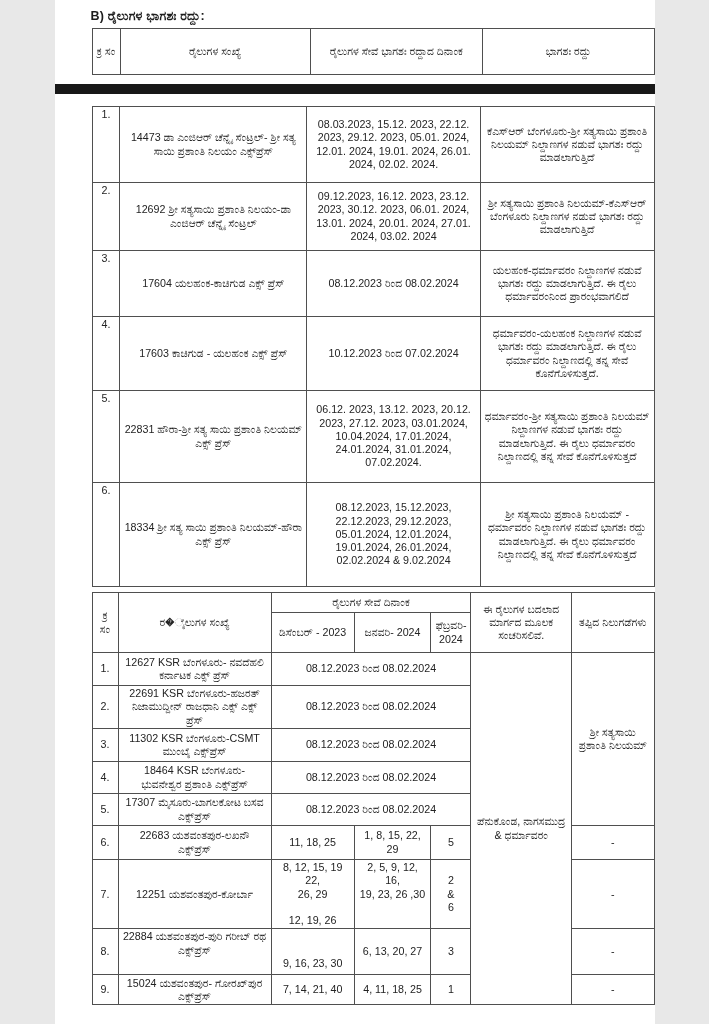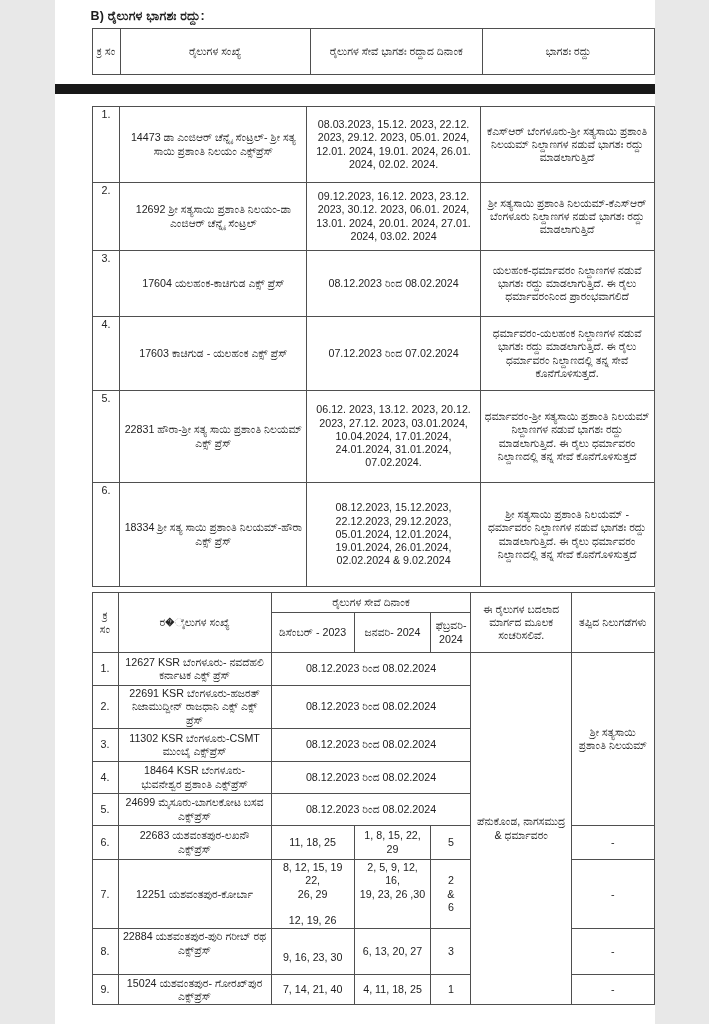--- a/index.html
+++ b/index.html
@@ -18,21 +18,21 @@
     text-align:center; vertical-align:middle; padding:1px 4px;
     font-weight:normal; color:#232323; white-space:pre-line;
     overflow:hidden;
   }
   .tbl-b-header { margin-top:4px; }
   .black-bar { width:709px; height:10px; background:#181818; margin-top:9px; }
   .tbl-b-body { margin-top:12px; }
   .c-title { padding-top:9px; }
   .tbl-c { margin-top:5px; }
   .valign-top { vertical-align:top; }
-  .valign-bottom { vertical-align:bottom; padding-bottom:10px; }
+  .valign-bottom { vertical-align:bottom; padding-bottom:4px; }
 </style>
 </head>
 <body>
 
 <div class="page">
 
   <div class="section-title">B) ರೈಲುಗಳ ಭಾಗಶಃ ರದ್ದು:</div>
 
   <table class="tbl-b-header">
     <colgroup>
@@ -75,21 +75,21 @@
     </tr>
     <tr style="height:66px">
       <td class="valign-top">3.</td>
       <td>17604 ಯಲಹಂಕ-ಕಾಚಿಗುಡ ಎಕ್ಸ್ ಪ್ರೆಸ್</td>
       <td>08.12.2023 ರಿಂದ 08.02.2024</td>
       <td>ಯಲಹಂಕ-ಧರ್ಮಾವರಂ ನಿಲ್ದಾಣಗಳ ನಡುವೆ ಭಾಗಶಃ ರದ್ದು ಮಾಡಲಾಗುತ್ತಿದೆ. ಈ ರೈಲು ಧರ್ಮಾವರಂನಿಂದ ಪ್ರಾರಂಭವಾಗಲಿದೆ</td>
     </tr>
     <tr style="height:74px">
       <td class="valign-top">4.</td>
       <td>17603 ಕಾಚಿಗುಡ - ಯಲಹಂಕ ಎಕ್ಸ್ ಪ್ರೆಸ್</td>
-      <td>07.12.2023 ರಿಂದ 07.02.2024</td>
+      <td>10.12.2023 ರಿಂದ 07.02.2024</td>
       <td>ಧರ್ಮಾವರಂ-ಯಲಹಂಕ ನಿಲ್ದಾಣಗಳ ನಡುವೆ ಭಾಗಶಃ ರದ್ದು ಮಾಡಲಾಗುತ್ತಿದೆ. ಈ ರೈಲು ಧರ್ಮಾವರಂ ನಿಲ್ದಾಣದಲ್ಲಿ ತನ್ನ ಸೇವೆ ಕೊನೆಗೊಳಿಸುತ್ತದೆ.</td>
     </tr>
     <tr style="height:92px">
       <td class="valign-top">5.</td>
       <td>22831 ಹೌರಾ-ಶ್ರೀ ಸತ್ಯ ಸಾಯಿ ಪ್ರಶಾಂತಿ ನಿಲಯಮ್ ಎಕ್ಸ್ ಪ್ರೆಸ್</td>
       <td>06.12. 2023, 13.12. 2023, 20.12. 2023, 27.12. 2023, 03.01.2024, 10.04.2024, 17.01.2024, 24.01.2024, 31.01.2024, 07.02.2024.</td>
       <td>ಧರ್ಮಾವರಂ-ಶ್ರೀ ಸತ್ಯಸಾಯಿ ಪ್ರಶಾಂತಿ ನಿಲಯಮ್ ನಿಲ್ದಾಣಗಳ ನಡುವೆ ಭಾಗಶಃ ರದ್ದು ಮಾಡಲಾಗುತ್ತಿದೆ. ಈ ರೈಲು ಧರ್ಮಾವರಂ ನಿಲ್ದಾಣದಲ್ಲಿ ತನ್ನ ಸೇವೆ ಕೊನೆಗೊಳಿಸುತ್ತದೆ</td>
     </tr>
     <tr style="height:104px">
       <td class="valign-top">6.</td>
@@ -141,21 +141,21 @@
       <td>11302 KSR ಬೆಂಗಳೂರು-CSMT ಮುಂಬೈ ಎಕ್ಸ್‌ಪ್ರೆಸ್</td>
       <td colspan="3">08.12.2023 ರಿಂದ 08.02.2024</td>
     </tr>
     <tr style="height:32px">
       <td>4.</td>
       <td>18464 KSR ಬೆಂಗಳೂರು- ಭುವನೇಶ್ವರ ಪ್ರಶಾಂತಿ ಎಕ್ಸ್‌ಪ್ರೆಸ್</td>
       <td colspan="3">08.12.2023 ರಿಂದ 08.02.2024</td>
     </tr>
     <tr style="height:32px">
       <td>5.</td>
-      <td>24699 ಮೈಸೂರು-ಬಾಗಲಕೋಟ ಬಸವ ಎಕ್ಸ್‌ಪ್ರೆಸ್</td>
+      <td>17307 ಮೈಸೂರು-ಬಾಗಲಕೋಟ ಬಸವ ಎಕ್ಸ್‌ಪ್ರೆಸ್</td>
       <td colspan="3">08.12.2023 ರಿಂದ 08.02.2024</td>
     </tr>
     <tr style="height:34px">
       <td>6.</td>
       <td>22683 ಯಶವಂತಪುರ-ಲಖನೌ ಎಕ್ಸ್‌ಪ್ರೆಸ್</td>
       <td>11, 18, 25</td>
       <td>1, 8, 15, 22, 29</td>
       <td>5</td>
       <td>-</td>
     </tr>

